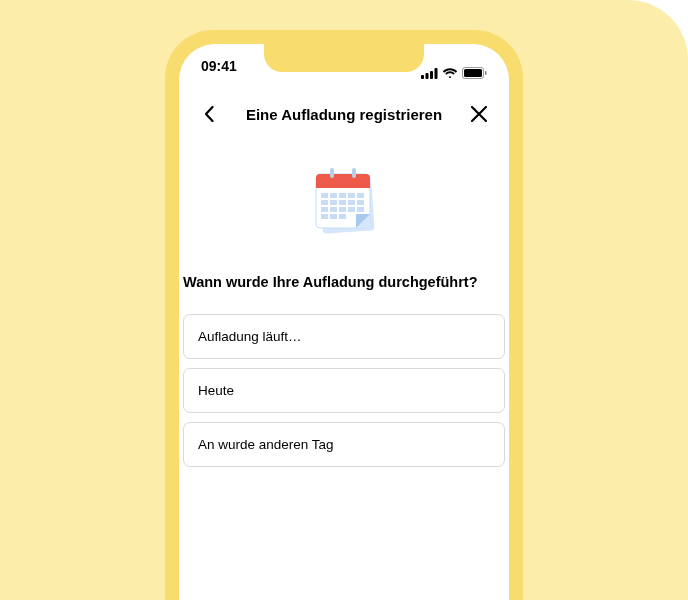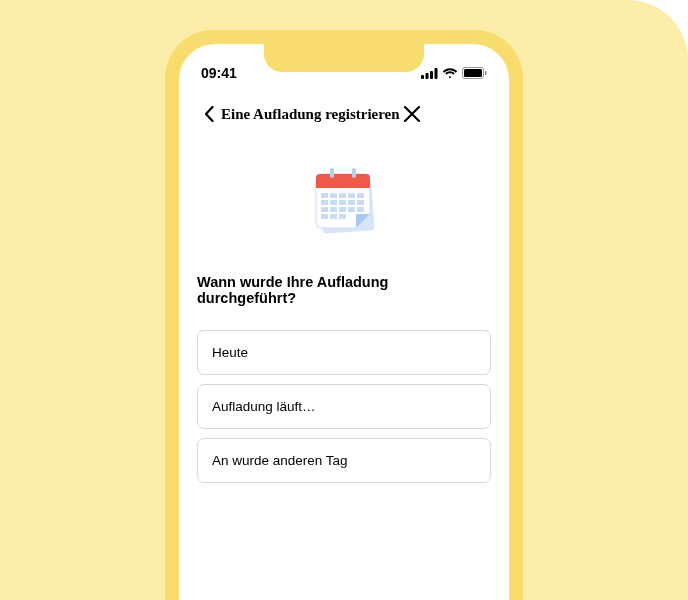--- a/index.html
+++ b/index.html
@@ -49,60 +49,59 @@
       transform: translateX(-50%);
       width: 160px;
       height: 28px;
       background: #f8dd6e;
       border-radius: 0 0 18px 18px;
       z-index: 10;
     }
     .status-bar {
       display: flex;
       justify-content: space-between;
-      align-items: center;
       padding: 14px 22px 0;
       height: 44px;
       font-size: 14px;
       font-weight: 600;
       color: #000;
     }
     .status-left {
       font-weight: 700;
     }
     .status-right {
       display: flex;
       align-items: center;
       gap: 4px;
     }
     .signal-icon, .wifi-icon, .battery-icon {
       display: inline-flex;
     }
     .nav-bar {
       display: flex;
       align-items: center;
+      justify-content: space-between;
       padding: 14px 18px;
-      font-family: Liberation Serif, serif;
     }
     .back-btn, .close-btn {
       width: 24px;
       height: 24px;
       display: flex;
       align-items: center;
       justify-content: center;
       cursor: pointer;
       color: #000;
     }
     .nav-title {
       font-size: 15px;
       font-weight: 700;
       color: #000;
     }
     .content {
-      padding: 10px 18px;
+      padding: 10px 4px;
     }
     .calendar-illustration {
       display: flex;
       justify-content: center;
       margin: 10px 0 30px;
     }
     .question {
       font-size: 14.5px;
       font-weight: 700;
       color: #000;
@@ -204,21 +203,21 @@
                 <rect x="37" y="54" width="7" height="5"></rect>
             </g>
             <path d="M54 54 L68 54 L68 68 Q60 62 54 68 Z" fill="#a8c8f0"></path>
             <path d="M68 54 L68 68 L54 68 Q62 60 68 54 Z" fill="#d6e6fb"></path>
           </svg>
         </div>
 
         <div class="question">Wann wurde Ihre Aufladung durchgeführt?</div>
 
         <div class="option-list">
+          <button class="option-btn">Aufladung läuft…</button>
           <button class="option-btn">Heute</button>
-          <button class="option-btn">Aufladung läuft…</button>
           <button class="option-btn">An wurde anderen Tag</button>
         </div>
       </div>
 
     </div>
   </div>
 </div>
 
 </body></html>

